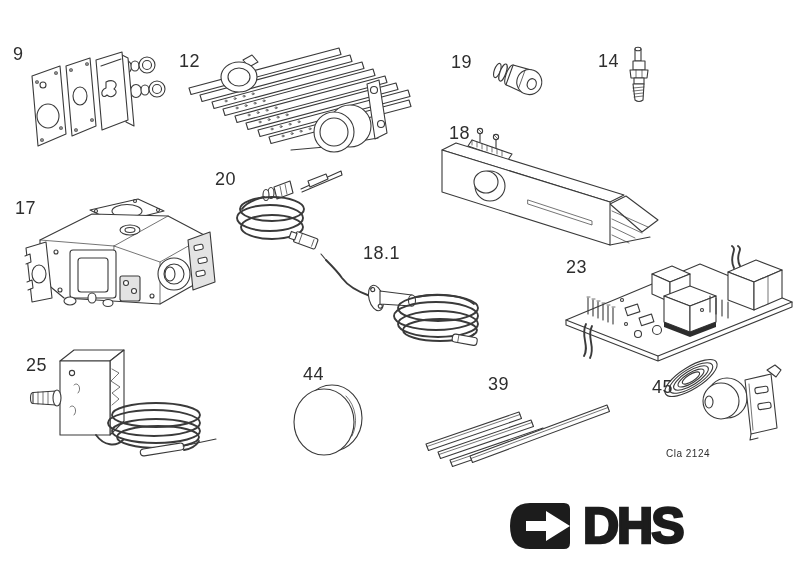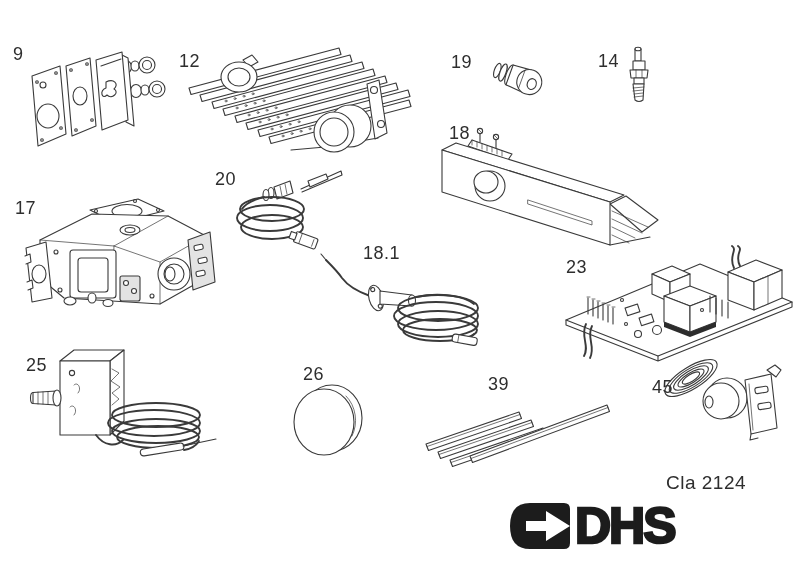--- a/index.html
+++ b/index.html
@@ -40,23 +40,23 @@
   .p19 .lbl { left:17px; top:7px; }
   .p17 .lbl { left:3px;  top:8px; }
   .p18 .lbl { left:3px;  top:6px; }
   .p181 .lbl{ left:47px; top:7px; }
   .p23 .lbl { left:6px;  top:13px; }
   .p25 .lbl { left:6px;  top:12px; }
   .p26 .lbl { left:15px; top:8px; }
   .p39 .lbl { left:70px; top:12px; }
   .p45 .lbl { left:9px;  top:27px; }
 
-  .code-text { position:absolute; left:666px; top:472px; font-size:19px; color:#2e2e2e; letter-spacing:0.5px; }
-
-  .logo { position:absolute; left:506px; top:500px; display:flex; align-items:center; gap:1px; }
+  .code-text { position:absolute; left:666px; top:448px; font-size:10px; color:#2e2e2e; letter-spacing:0.5px; }
+
+  .logo { position:absolute; left:506px; top:500px; display:flex; align-items:center; gap:9px; }
   .logo .brand { font-size:50px; font-weight:bold; color:#1c1c1c; letter-spacing:-2px;
                  -webkit-text-stroke:2.5px #1c1c1c; line-height:1; }
 </style>
 </head>
 <body>
 
 <div class="canvas">
 
   <figure class="part p9">
     <span class="lbl">9</span>
@@ -350,21 +350,21 @@
           <ellipse cx="138" cy="94" rx="41" ry="11"></ellipse>
           <path d="M179,98 C176,103 170,106 164,107"></path>
         </g>
         <rect x="120" y="103" width="44" height="7" rx="3.5" class="f" transform="rotate(-9 142 106)"></rect>
         <path d="M163,103 L196,96"></path>
       </g>
     </svg>
   </figure>
 
   <figure class="part p26">
-    <span class="lbl">26</span>
+    <span class="lbl">44</span>
     <svg class="draw" width="84" height="110">
       <g class="ln">
         <ellipse cx="44" cy="62" rx="30" ry="33" class="f"></ellipse>
         <ellipse cx="36" cy="66" rx="30" ry="33" class="f"></ellipse>
         <path class="thin" d="M58,40 A30,33 0 0 1 64,80"></path>
       </g>
     </svg>
   </figure>
 
   <figure class="part p39">

